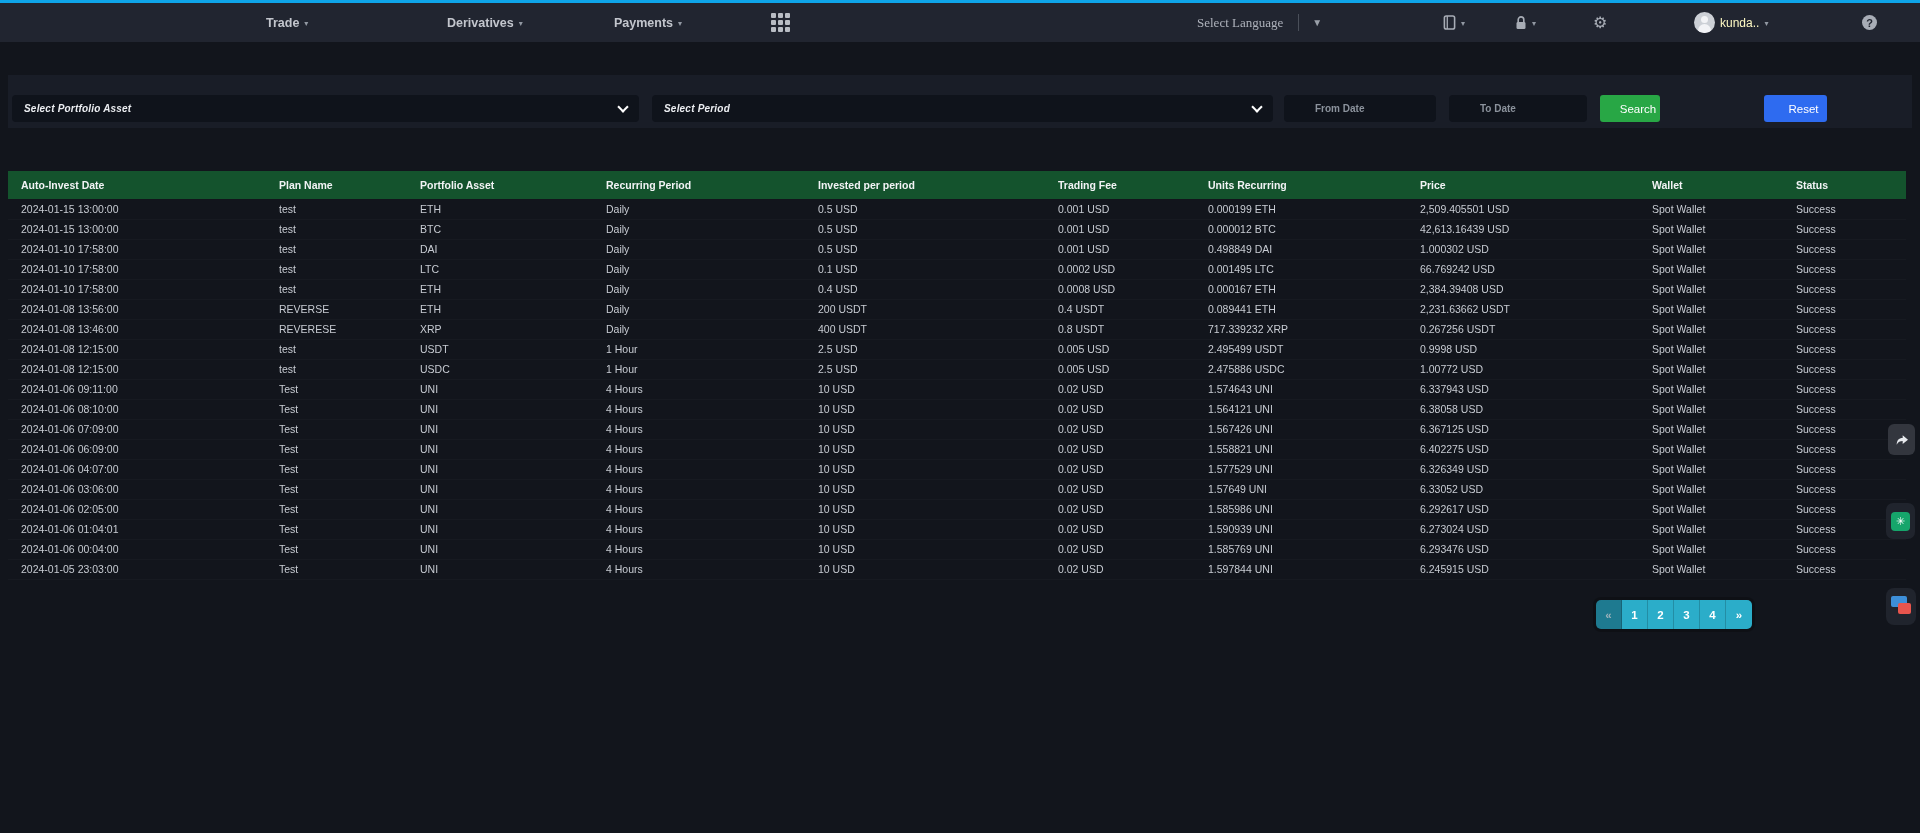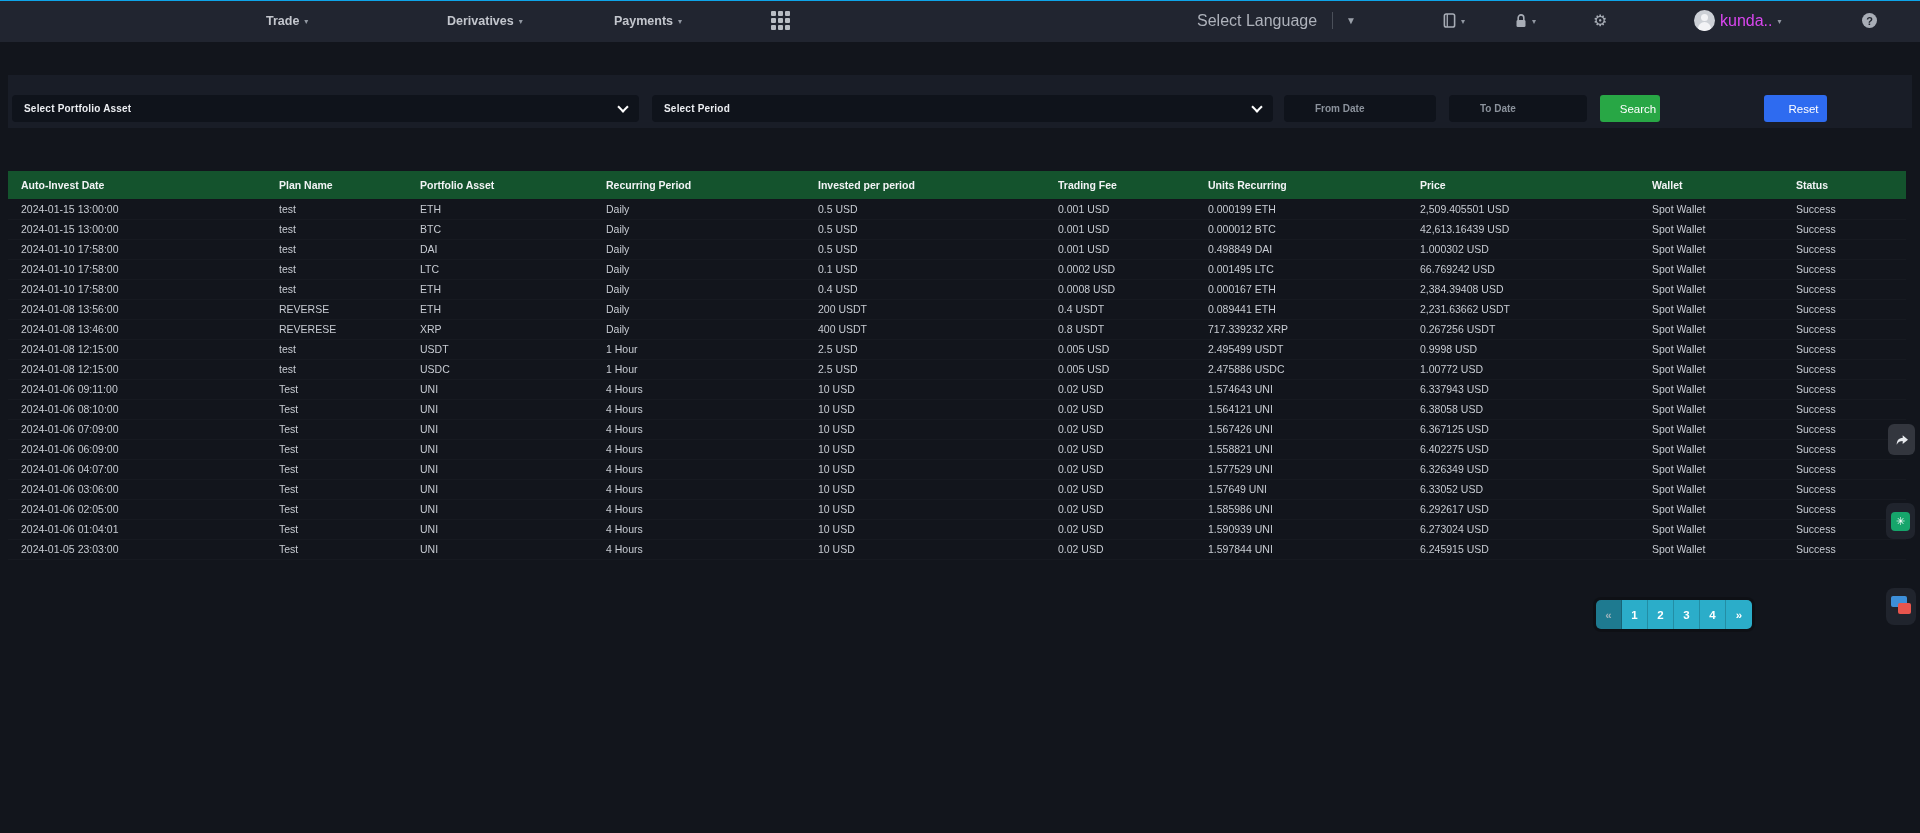--- a/index.html
+++ b/index.html
@@ -1,43 +1,43 @@
 <!DOCTYPE html>
 <html><head>
 <meta charset="utf-8">
 <style>
   * { margin:0; padding:0; box-sizing:border-box; }
   html,body { width:1920px; height:833px; overflow:hidden; background:#12151c;
     font-family:"Liberation Sans", sans-serif; }
 
   
   .topbar { position:absolute; top:0; left:0; width:1920px; height:42px;
-    background:#212530; border-top:1px solid #0ea5e9; }
+    background:#212530; border-top:3px solid #0ea5e9; }
   .tb { position:absolute; top:0; height:39px; display:flex; align-items:center; gap:5px; cursor:pointer; }
   .nav-label { font-size:12.5px; font-weight:600; color:#c3c6cd; }
   .caret { font-size:8px; color:#9298a2; padding-top:2px; }
   .grid-icon { display:grid; grid-template-columns:repeat(3,5px); grid-template-rows:repeat(3,5px); gap:2px; }
   .grid-icon i { background:#b9bdc4; border-radius:1px; }
-  .lang-label { font-size:16px; color:#aeb2bb; }
+  .lang-label { font-size:13px; color:#aeb2bb;font-family:Liberation Serif, serif; }
   .vdiv { width:1px; height:17px; background:#4a4f59; margin:0 8px 0 10px; }
   .lang-tri { font-size:10px; color:#9aa0a9; }
   .icon-gray { color:#a8adb6; }
   .gear { font-size:16px; }
   .avatar { width:21px; height:21px; border-radius:50%; background:#ccd0d6; position:relative; overflow:hidden; }
   .avatar .head { position:absolute; top:4px; left:7px; width:7px; height:7px; border-radius:50%; background:#f2f3f6; }
   .avatar .bodyshape { position:absolute; top:12px; left:4px; width:13px; height:9px; border-radius:7px 7px 0 0; background:#f2f3f6; }
-  .user-name { font-size:16px; color:#d946ef; }
+  .user-name { font-size:12px; color:#fef9c3; }
   .help-circle { width:15px; height:15px; border-radius:50%; background:#a8adb6; color:#21252f;
     font-size:11px; font-weight:700; display:flex; align-items:center; justify-content:center; }
 
   
   .filter-panel { position:absolute; top:75px; left:8px; width:1904px; height:53px; background:#191d27; }
   .fld { position:absolute; top:20px; height:27px; background:#0f131b; border-radius:4px;
     display:flex; align-items:center; padding:0 12px; cursor:pointer; }
-  .fld.spread { justify-content:space-between; }
+  .fld.spread { justify-content:space-between;font-style:italic; }
   .sel-label { font-size:10px; font-weight:700; color:#eceef2; letter-spacing:.2px; }
   .date-label { font-size:10px; font-weight:600; color:#8b929c;padding-left:19px; }
   .chev { width:8px; height:8px; border-left:2px solid #fff; border-bottom:2px solid #fff;
     transform:rotate(-45deg); margin-bottom:4px; }
   .btn { position:absolute; top:20px; height:27px; border:none; border-radius:3px; color:#fff;
     font-size:11.5px; font-family:inherit; cursor:pointer;padding-left:16px; }
   .btn-search { left:1592px; width:60px; background:#28a745; }
   .btn-reset { left:1756px; width:63px; background:#2e6bf0; }
 
   
@@ -376,20 +376,32 @@
         <td>UNI</td>
         <td>4 Hours</td>
         <td>10 USD</td>
         <td>0.02 USD</td>
         <td>1.590939 UNI</td>
         <td>6.273024 USD</td>
         <td>Spot Wallet</td>
         <td>Success</td>
       </tr>
       <tr>
+        <td>2024-01-06 00:04:00</td>
+        <td>Test</td>
+        <td>UNI</td>
+        <td>4 Hours</td>
+        <td>10 USD</td>
+        <td>0.02 USD</td>
+        <td>1.585769 UNI</td>
+        <td>6.293476 USD</td>
+        <td>Spot Wallet</td>
+        <td>Success</td>
+      </tr>
+      <tr>
         <td>2024-01-05 23:03:00</td>
         <td>Test</td>
         <td>UNI</td>
         <td>4 Hours</td>
         <td>10 USD</td>
         <td>0.02 USD</td>
         <td>1.597844 UNI</td>
         <td>6.245915 USD</td>
         <td>Spot Wallet</td>
         <td>Success</td>

